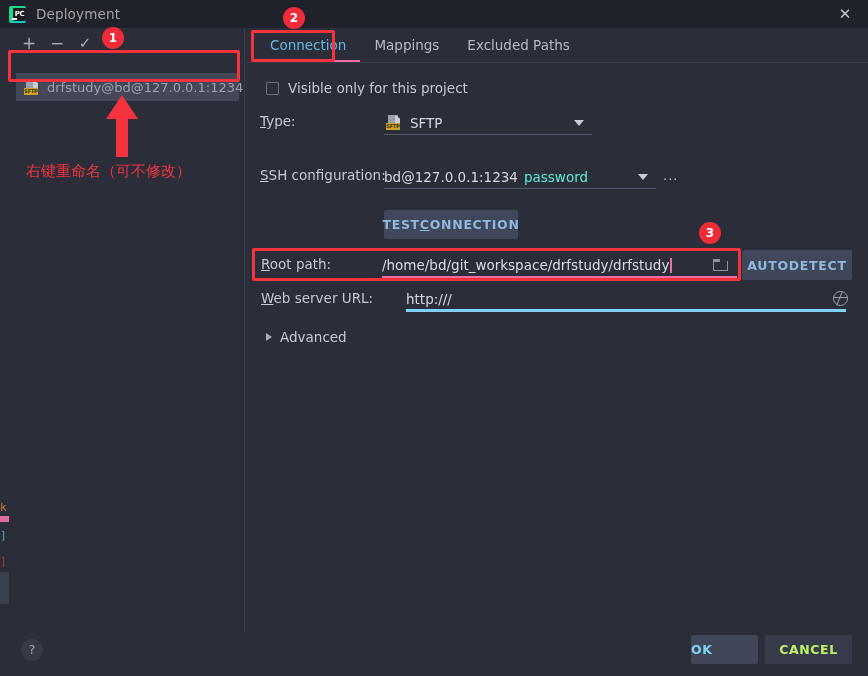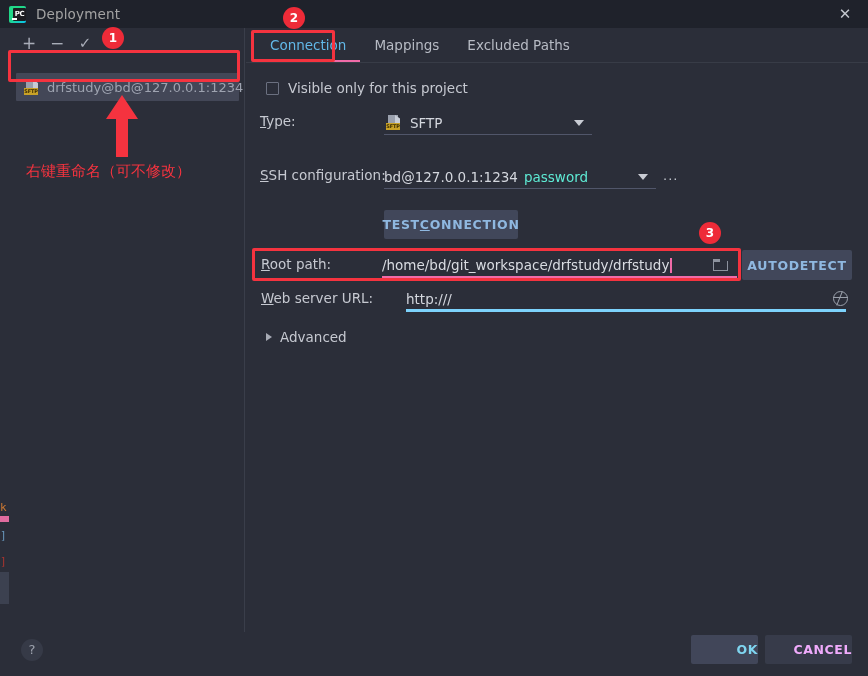--- a/index.html
+++ b/index.html
@@ -136,26 +136,26 @@
   
   .bottombar { position:absolute; left:0; top:632px; width:868px; height:44px; background:#2b2e39; }
   .bottom-sep { position:absolute; left:0; top:632px; width:868px; height:1px; background:#373b46; }
   .help-btn {
     position:absolute; left:21px; top:639px; width:22px; height:22px; border-radius:50%;
     background:#363a47; color:#9da2ad; font:13px/22px "DejaVu Sans", sans-serif; text-align:center;
   }
   .ok-btn {
     position:absolute; left:691px; top:635px; width:67px; height:29px;
     background:#414659; color:#7fd5f0; font:bold 12.5px/29px "DejaVu Sans", sans-serif;
-    text-align:right; letter-spacing:0.6px; border-radius:2px;
+    text-align:left; letter-spacing:0.6px; border-radius:2px;
   }
   .cancel-btn {
     position:absolute; left:765px; top:635px; width:87px; height:29px;
-    background:#373b4a; color:#f0abfc; font:bold 12.5px/29px "DejaVu Sans", sans-serif;
-    text-align:right; letter-spacing:0.6px; border-radius:2px;
+    background:#373b4a; color:#bef264; font:bold 12.5px/29px "DejaVu Sans", sans-serif;
+    text-align:center; letter-spacing:0.6px; border-radius:2px;
   }
 
   
   .anno-box { position:absolute; border:3px solid #f5333f; border-radius:2px; pointer-events:none; }
   .anno-badge {
     position:absolute; width:22px; height:22px; border-radius:50%; background:#ee2b38;
     color:#fff; font:bold 12px/22px "DejaVu Sans", sans-serif; text-align:center;
   }
   .anno-arrow { position:absolute; }
   .anno-text {

